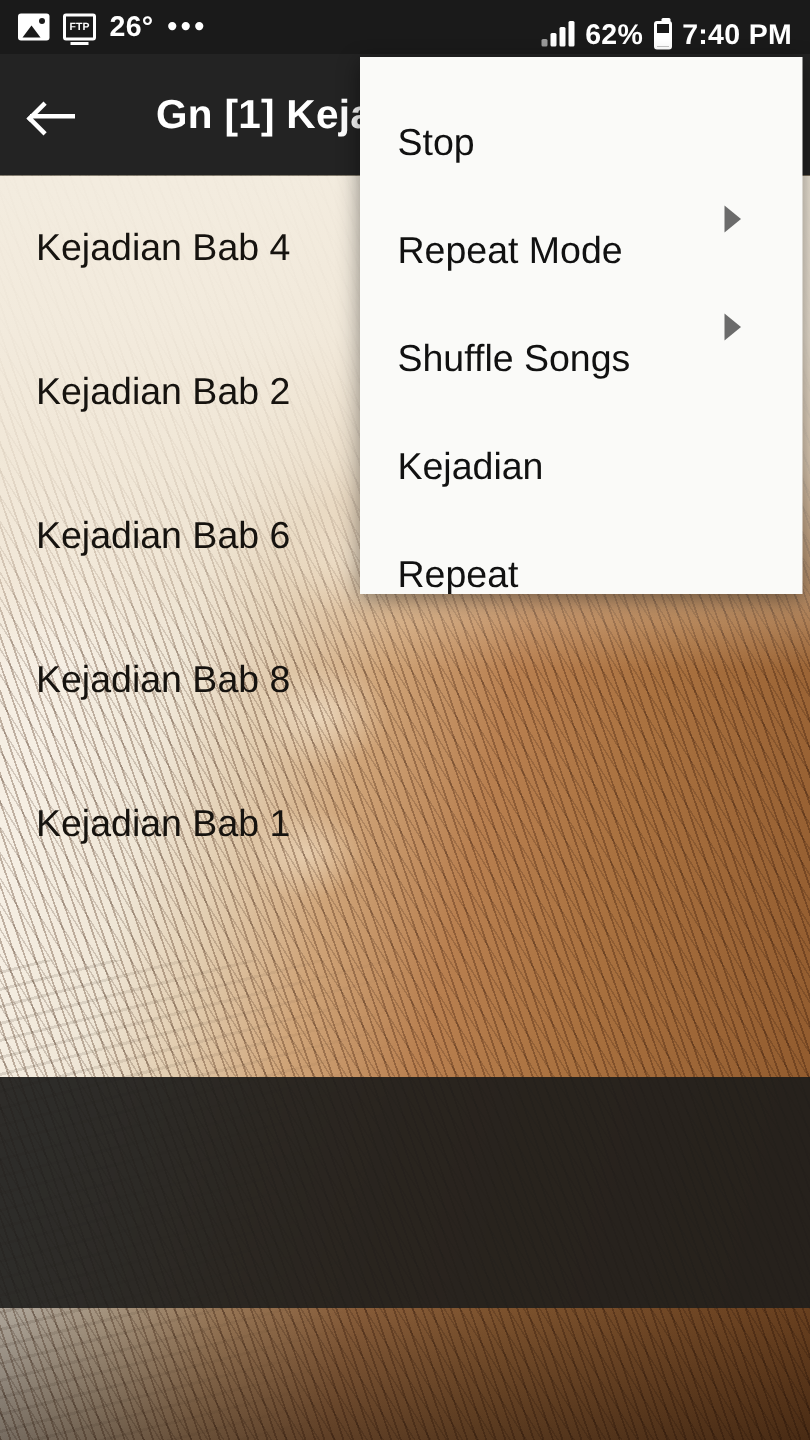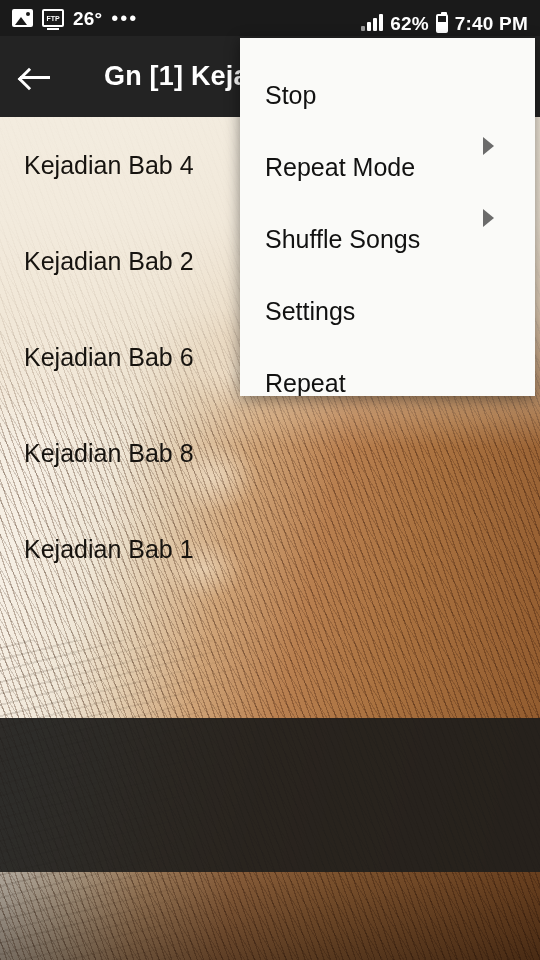--- a/index.html
+++ b/index.html
@@ -229,20 +229,20 @@
     </div>
     <div class="menu-item">
       <span>Repeat Mode</span>
       <span class="submenu-arrow"></span>
     </div>
     <div class="menu-item">
       <span>Shuffle Songs</span>
       <span class="submenu-arrow"></span>
     </div>
     <div class="menu-item">
-      <span>Settings</span>
+      <span>Kejadian</span>
     </div>
     <div class="menu-item">
       <span>Repeat</span>
     </div>
   </div>
 
 </div>
 
 </body></html>

